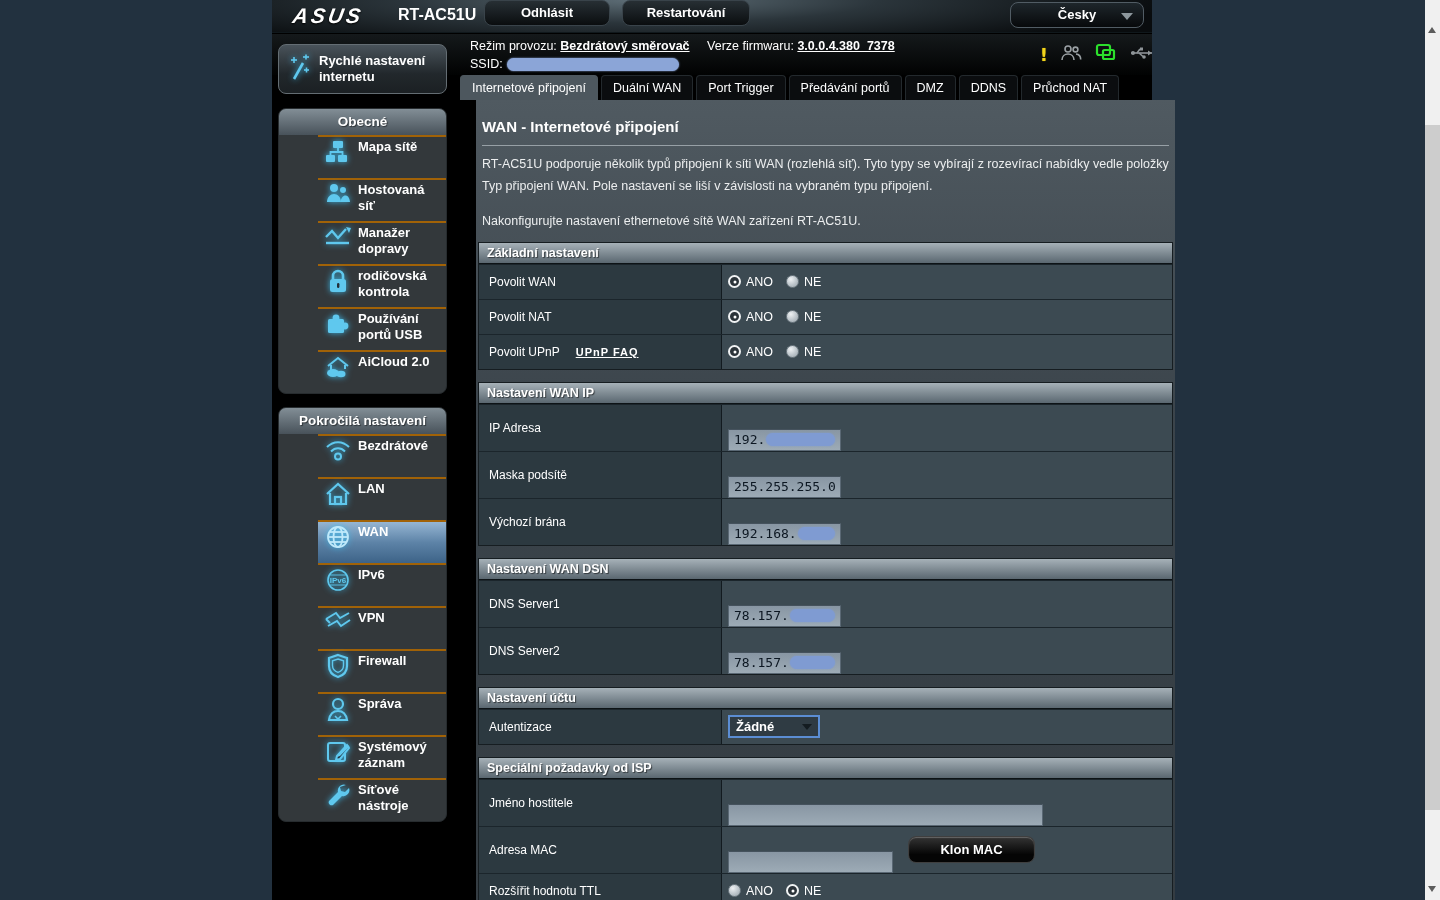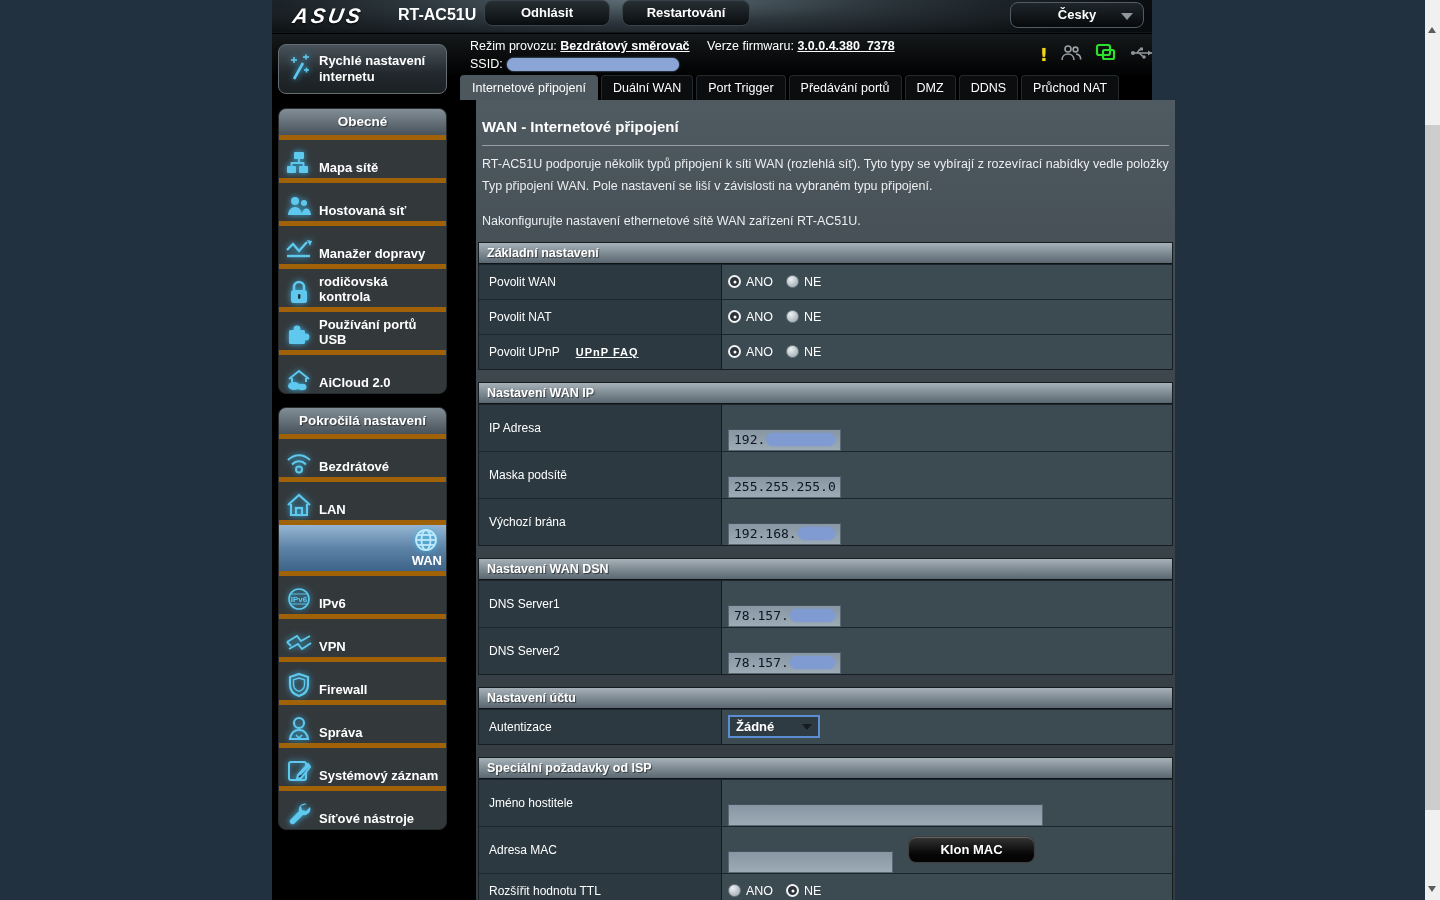--- a/index.html
+++ b/index.html
@@ -97,27 +97,27 @@
   
   .quick-btn { position:absolute; left:6px; top:44px; width:169px; height:50px; border:1px solid #646d73;
     border-radius:8px; background:linear-gradient(#49535a,#22282c 60%, #1b2023); display:flex;
     align-items:center; cursor:pointer; }
   .quick-txt { color:#fff; font-size:13px; font-weight:bold; line-height:1.25; }
   .sb-group { position:absolute; left:6px; width:169px; background:#33383b; border-radius:8px;
     overflow:hidden; border:1px solid #272c2f; }
   .g1 { top:108px; } .g2 { top:407px; }
   .sb-head { height:26px; line-height:26px; text-align:center; color:#fff; font-size:13.5px; font-weight:bold;
     background:linear-gradient(#828e96,#48525a); text-shadow:1px 1px 1px rgba(0,0,0,.5); }
-  .sb-item { min-height:43px; display:flex; align-items:flex-end; border-top:5px solid #a16207;
-    cursor:pointer; padding:2px 0; }
+  .sb-item { min-height:43px; display:flex; align-items:flex-start; border-top:2px solid #a16207;
+    cursor:pointer; padding:2px 0;margin-left:39px; }
   .sb-item:first-of-type { border-top:none; }
   .sb-ic { width:40px; display:flex; justify-content:center; align-items:center; flex:0 0 auto; }
   .sb-ic svg { filter:drop-shadow(0 0 3px rgba(60,190,240,.9)); }
   .sb-lab { color:#fff; font-size:13px; font-weight:bold; line-height:1.2; padding-right:4px; }
-  .sb-item.sel-item { background:linear-gradient(#96b6d3, #5d83a7 50%, #3d6388);flex-direction:column; }
+  .sb-item.sel-item { background:linear-gradient(#96b6d3, #5d83a7 50%, #3d6388); }
 
   
   .sbar { position:absolute; right:0; top:0; width:15px; height:900px; background:#f0f0f0; }
   .sbar .thumb { position:absolute; left:0; top:125px; width:15px; height:685px; background:#cdcdcd; cursor:pointer; }
   .sbar .arr { position:absolute; left:3px; width:0; height:0; border-left:4.5px solid transparent;
     border-right:4.5px solid transparent; cursor:pointer; }
   .sbar .up { top:27px; border-bottom:6px solid #5c5c5c; }
   .sbar .dn { top:886px; border-top:6px solid #5c5c5c; }
 </style>
 </head>

